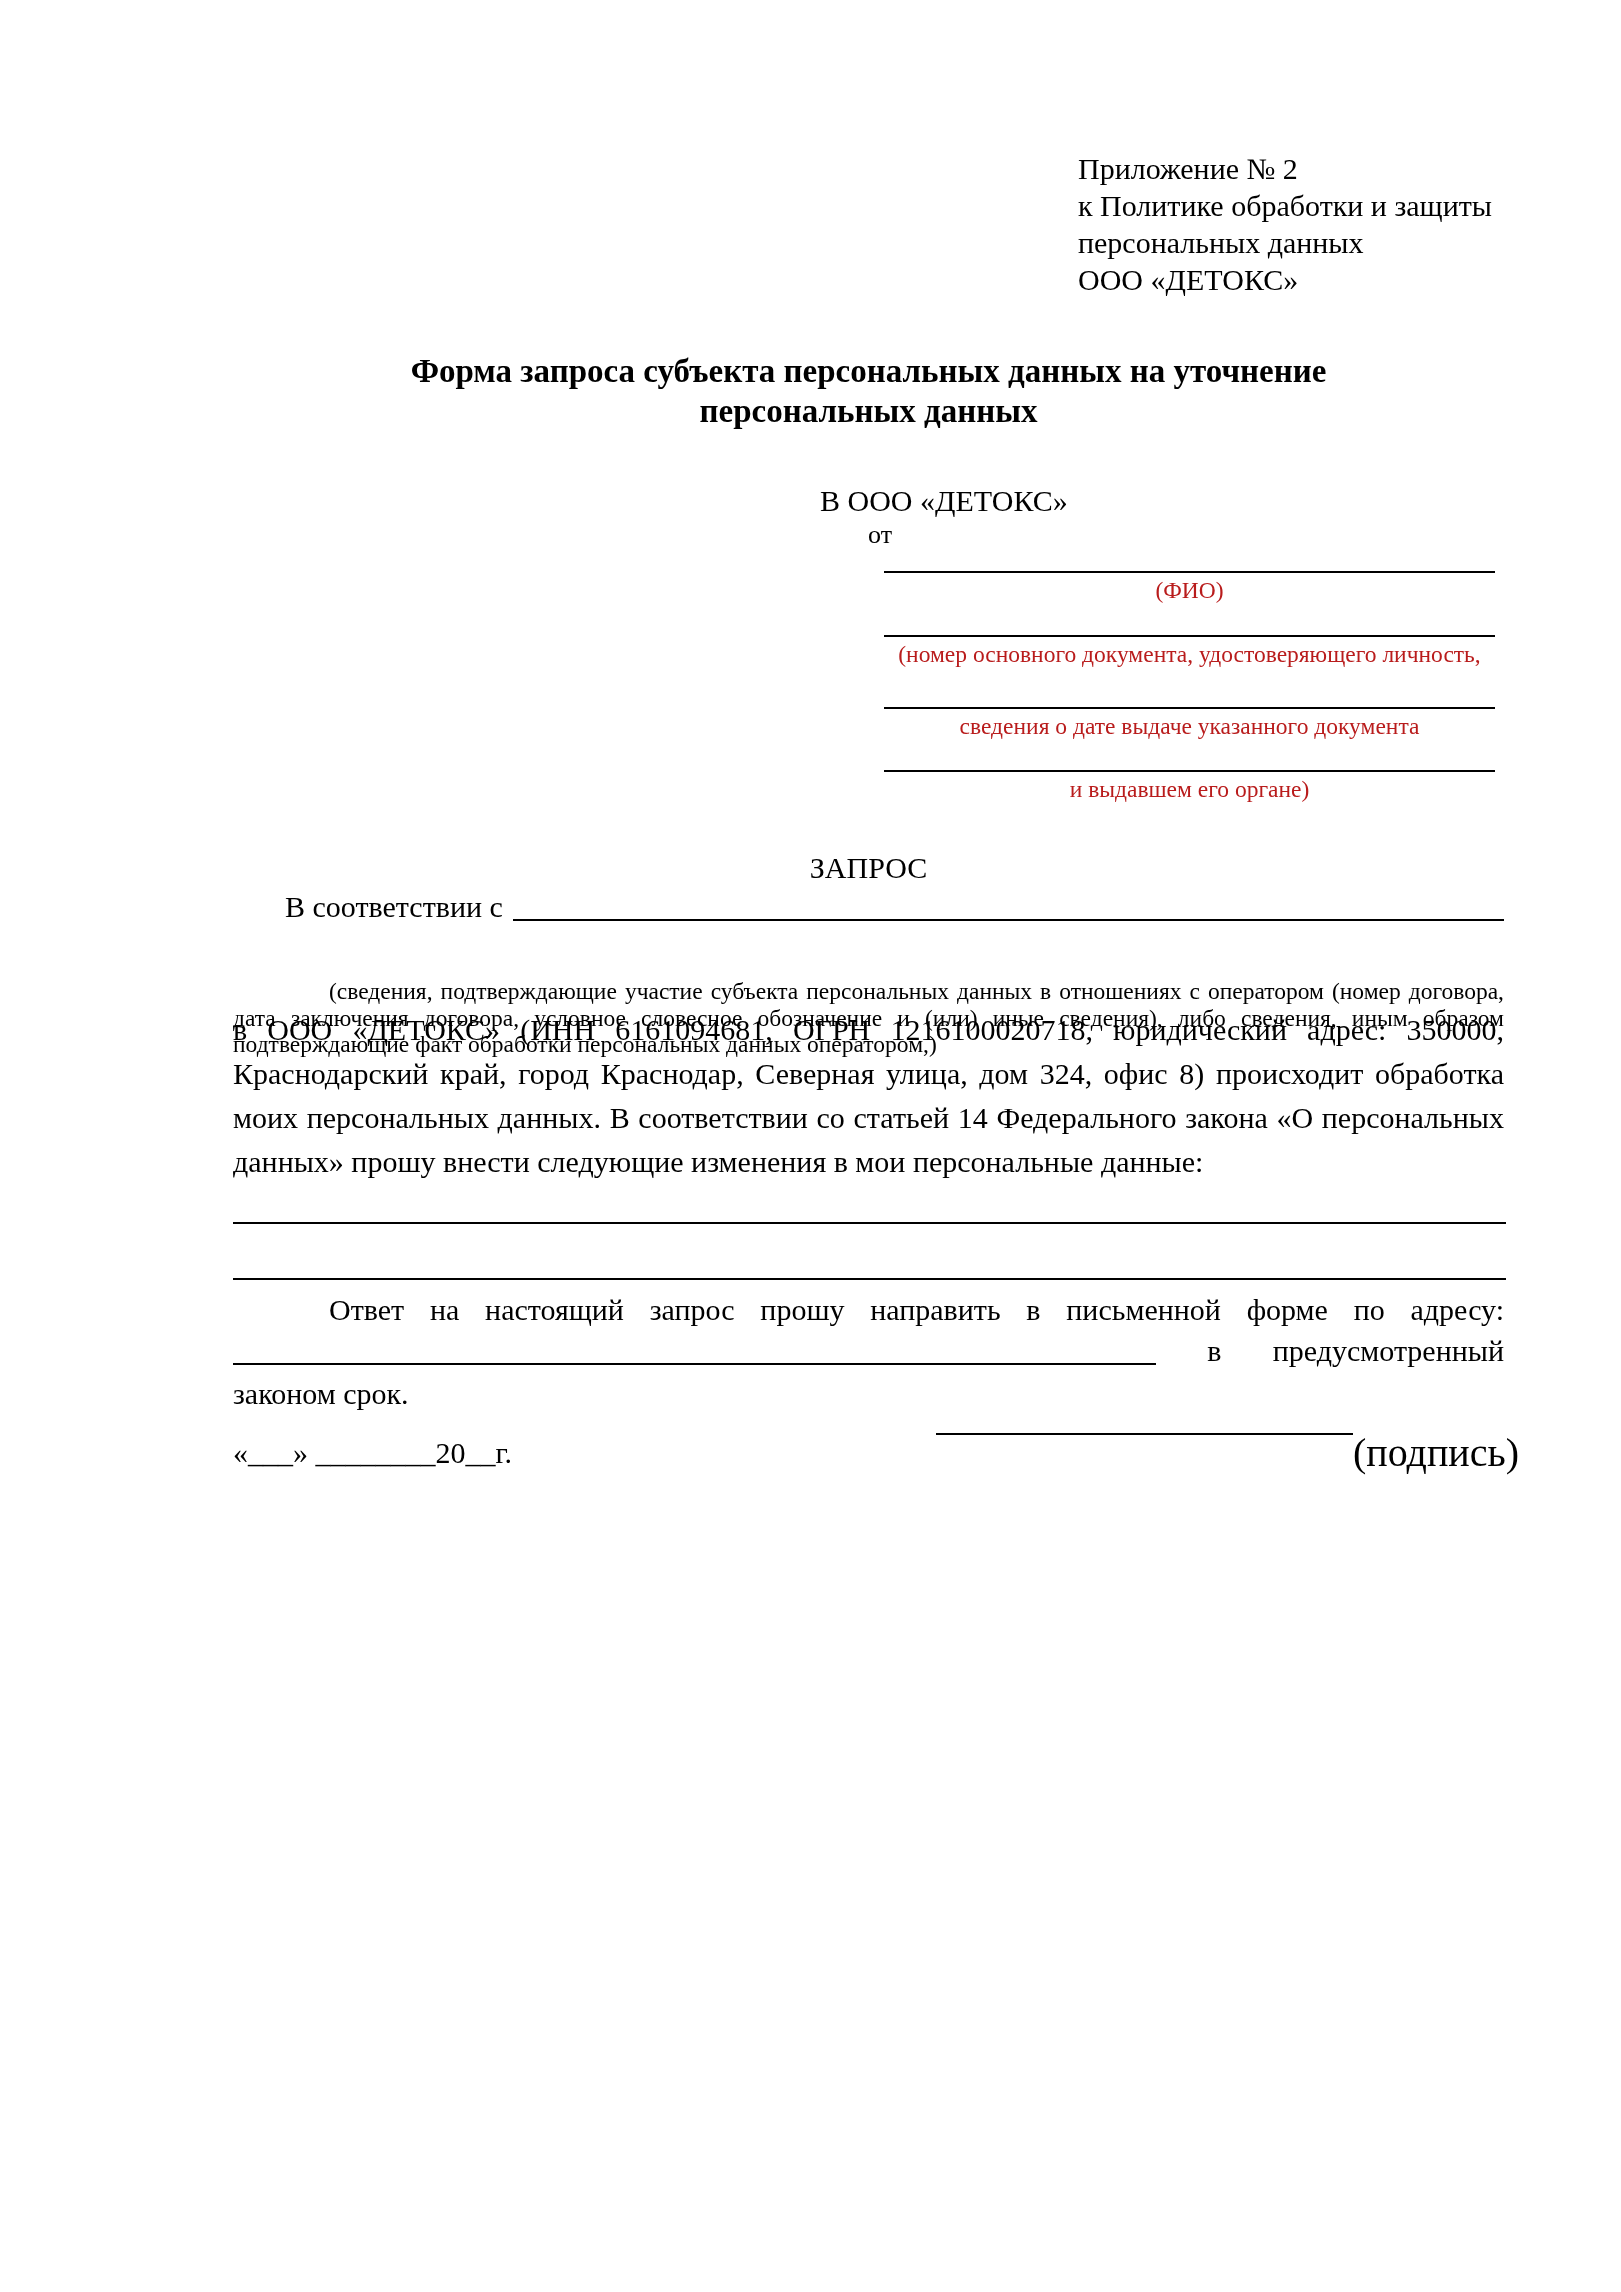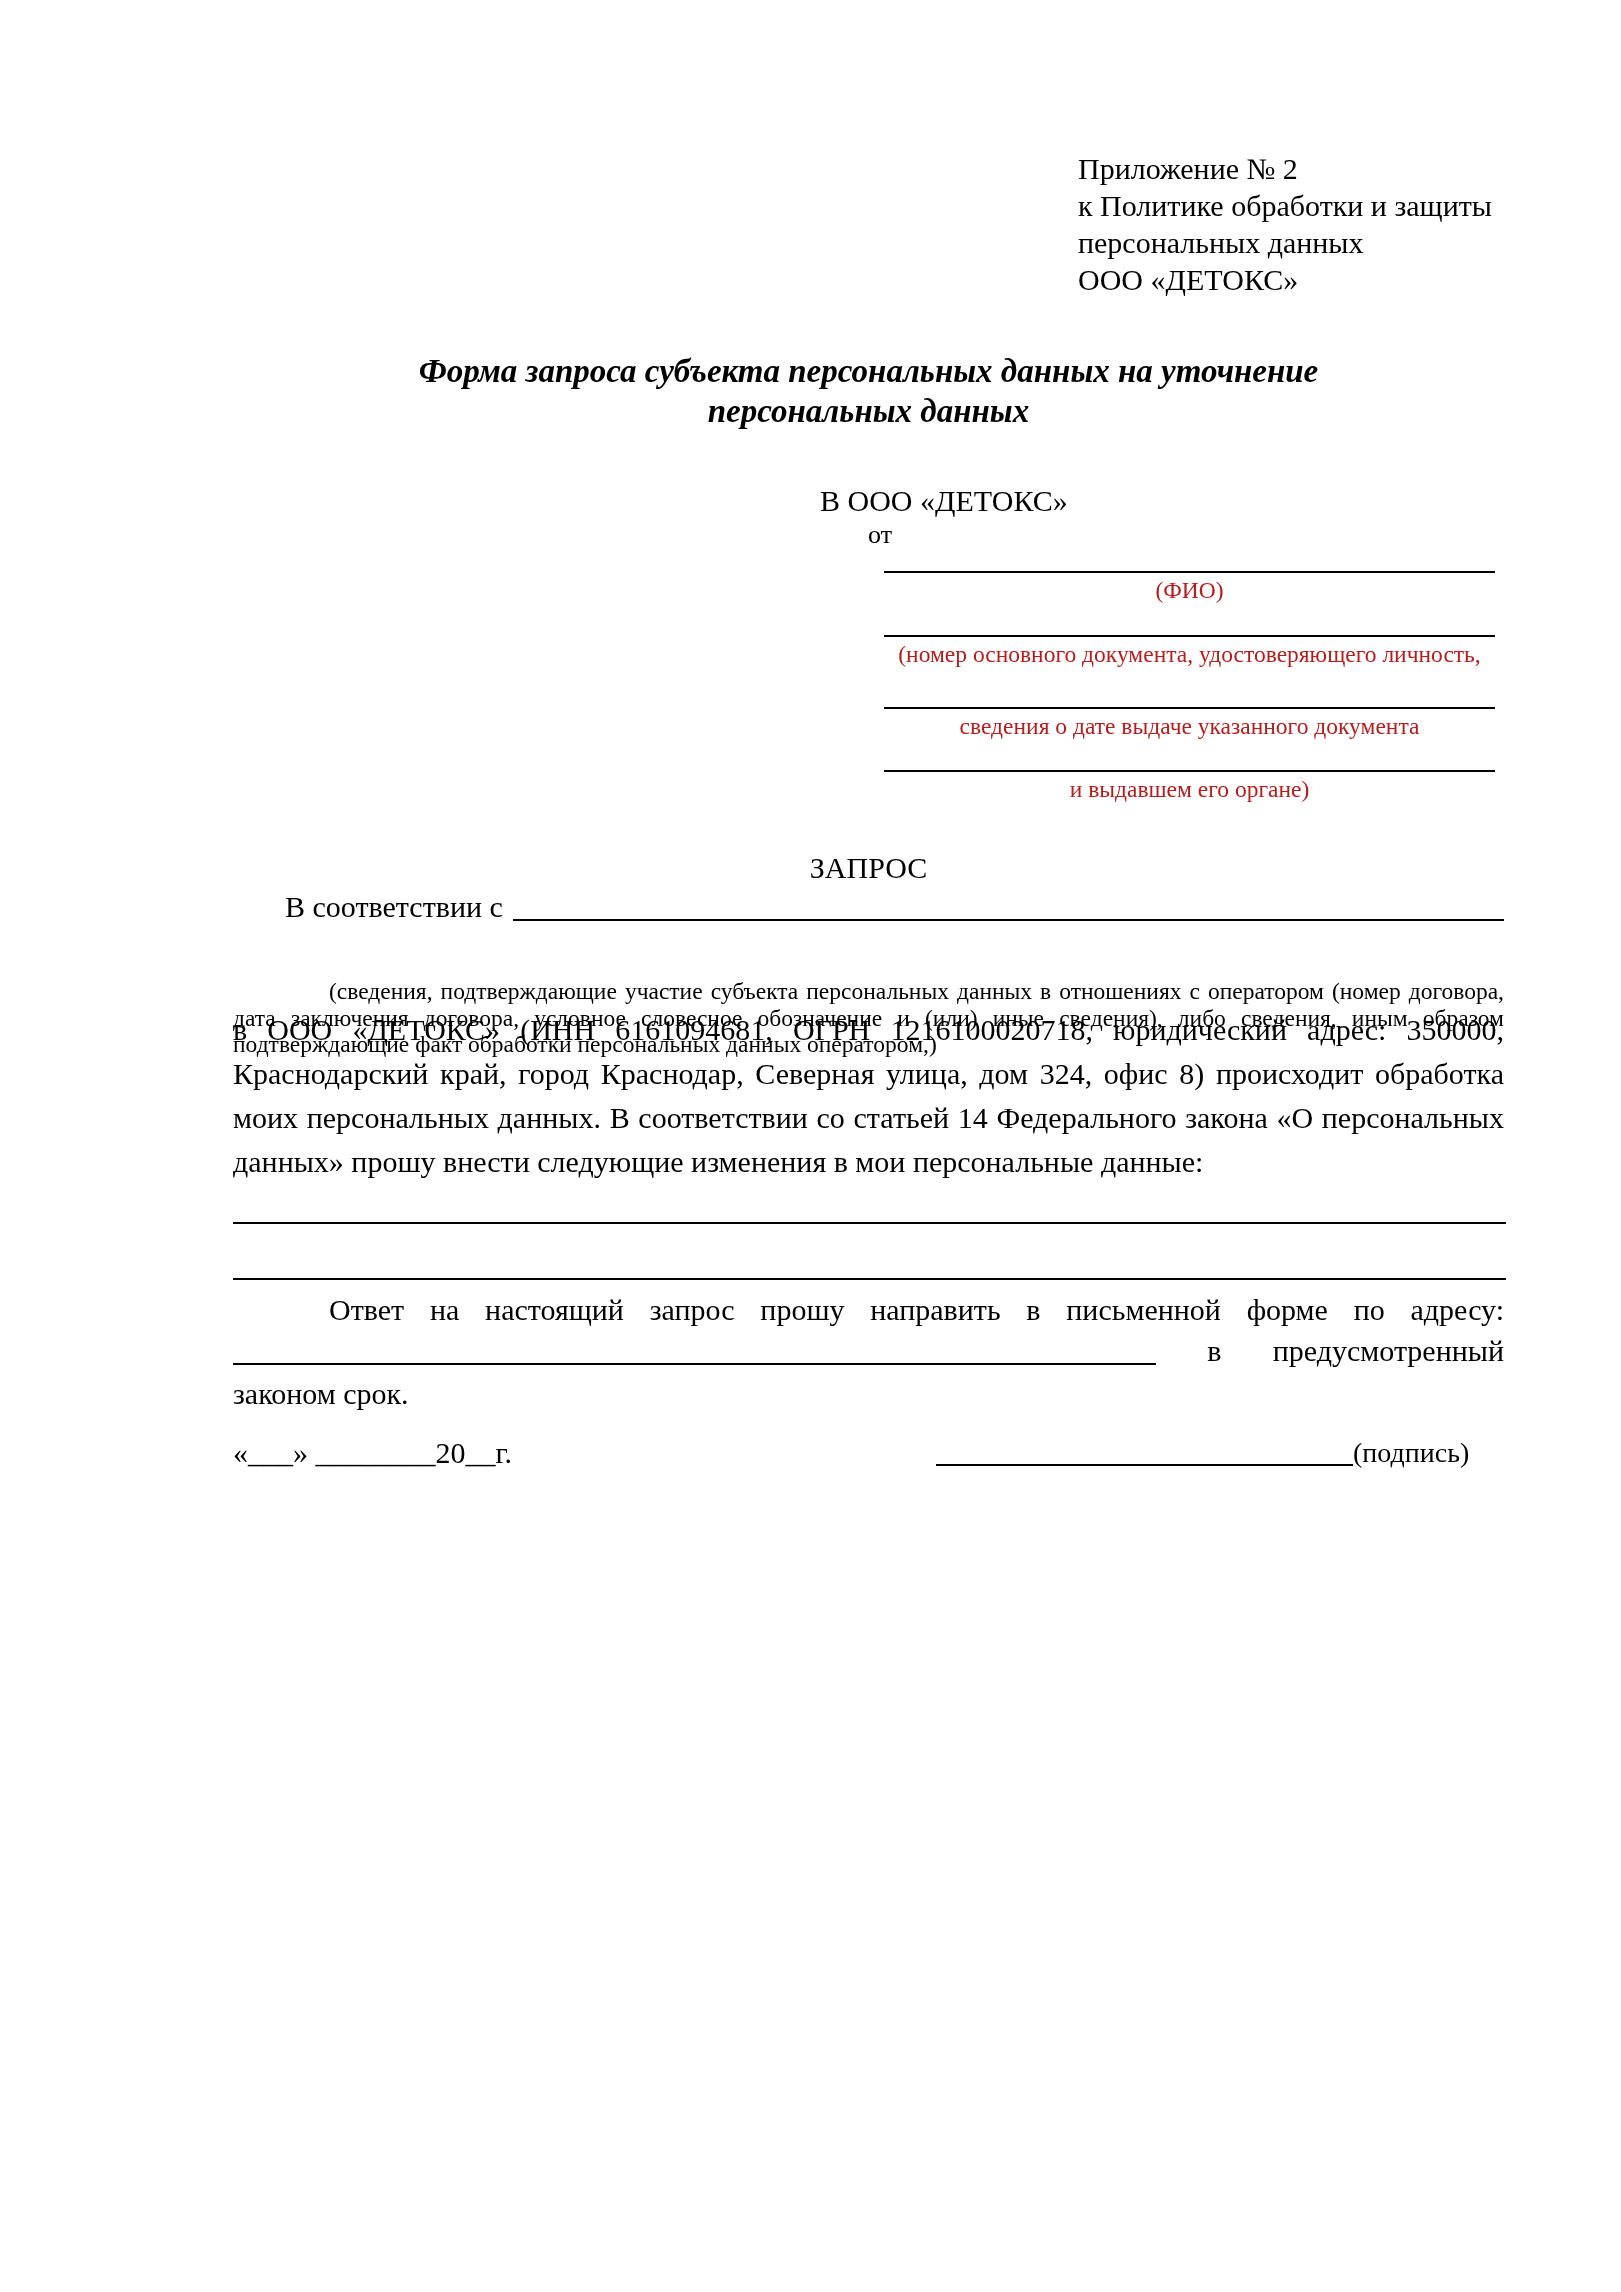--- a/index.html
+++ b/index.html
@@ -9,21 +9,21 @@
     background:#ffffff;
     font-family:"Liberation Serif","DejaVu Serif",serif;
     color:#000;
     overflow:hidden;
   }
   .abs{position:absolute;}
   
   .hdr{left:1078px;top:150px;font-size:30px;line-height:37px;white-space:nowrap;}
   
   .title{left:233px;top:351px;width:1271px;text-align:center;
-         font-weight:bold;font-size:33px;line-height:40px;font-style:italic;}
+         font-weight:bold;font-size:33px;line-height:40px;}
   
   .recipient{left:820px;top:484px;font-size:30px;}
   .fromlbl{left:844px;top:520px;font-size:26px;margin-left:24px;}
   
   .field{left:884px;width:611px;}
   .fline{border-bottom:2.9px solid #000;height:0;}
   .fcap{text-align:center;font-size:23.5px;line-height:25.5px;margin-top:4.9px;color:#b91c1c;}
   
   .zapros{left:233px;top:851px;width:1271px;text-align:center;font-size:30px;}
   
@@ -40,21 +40,21 @@
   .rule1{top:1222px;} .rule2{top:1278px;}
   
   .answer1{left:233px;top:1288px;width:1271px;font-size:30px;line-height:43px;
            text-indent:96px;text-align:justify;text-align-last:justify;}
   .answer2{left:233px;top:1329px;width:1271px;display:flex;align-items:flex-end;
            justify-content:space-between;font-size:30px;line-height:43px;}
   .answer2 .uline{width:923px;border-bottom:2.9px solid #000;margin-bottom:6.9px;}
   .answer3{left:233px;top:1372px;font-size:30px;line-height:43px;}
   
   .dateline{left:233px;top:1433px;font-size:30px;line-height:39px;white-space:nowrap;}
-  .sigblock{left:936px;top:1433px;display:flex;align-items:flex-end;font-size:28px;line-height:39px;}
+  .sigblock{left:936px;top:1433px;display:flex;align-items:flex-start;font-size:40px;line-height:39px;}
   .sigblock .uline{width:417px;border-bottom:2.9px solid #000;margin-bottom:5.9px;}
   .sigblock .cap{white-space:nowrap;}
 </style>
 </head>
 <body>
 
 <div class="page">
 
   <div class="abs hdr">
     <div>Приложение № 2</div>

